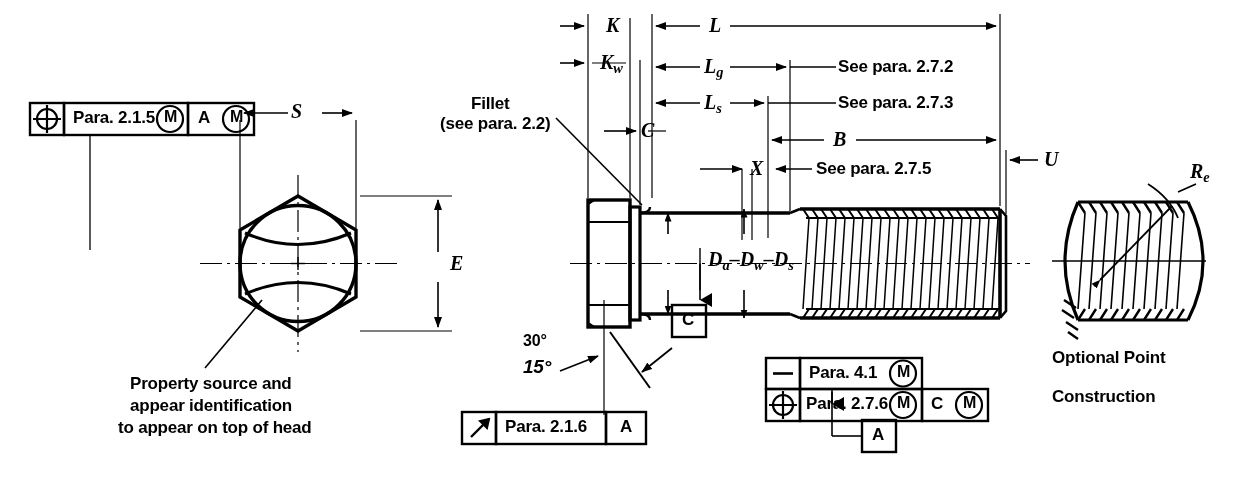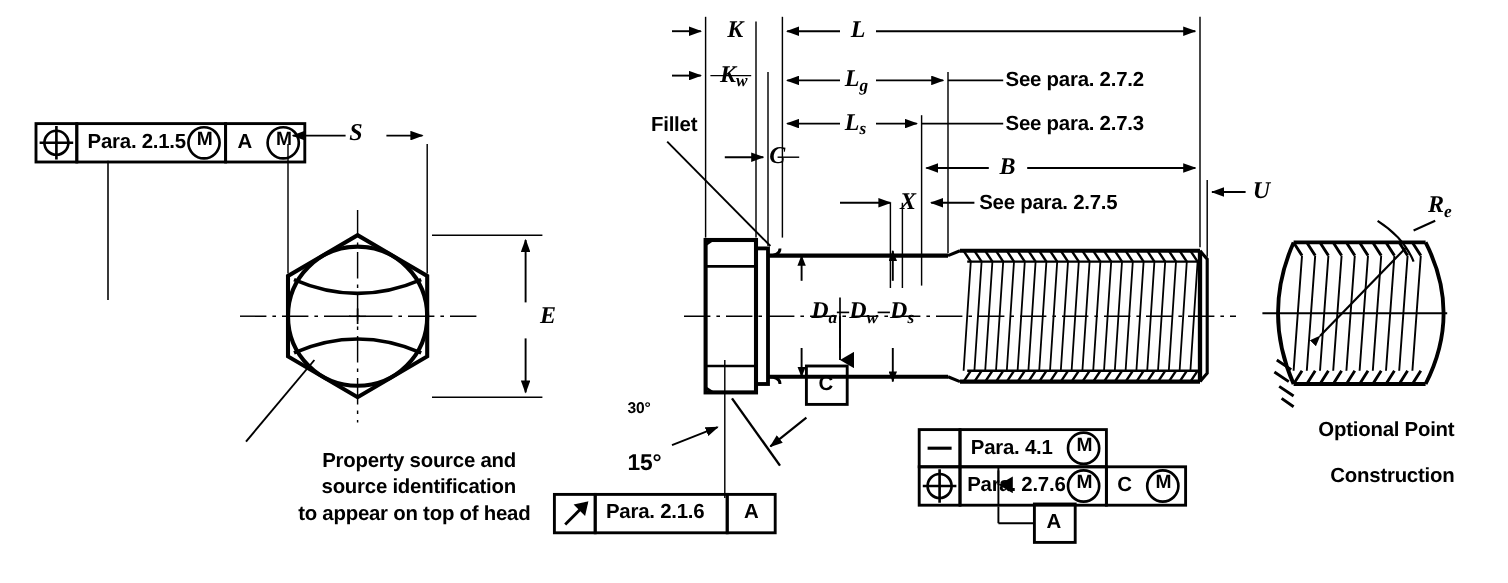--- a/index.html
+++ b/index.html
@@ -4,21 +4,21 @@
 <style>
   html,body{margin:0;padding:0;background:#fff;}
   body{width:1257px;height:486px;overflow:hidden;font-family:"Liberation Sans",sans-serif;}
   #stage{position:relative;width:1257px;height:486px;background:#ffffff;}
   svg{position:absolute;left:0;top:0;}
   .lbl{position:absolute;color:#000;font-family:"Liberation Sans",sans-serif;white-space:nowrap;}
   .ital{font-family:"Liberation Serif",serif;font-style:italic;font-weight:bold;}
   .sub{font-size:.72em;vertical-align:-0.28em;font-style:italic;}
   .nt{font-size:17px;font-weight:bold;letter-spacing:-0.2px;}
   .dim{font-size:20px;}
-  .ctr{text-align:right;}
+  .ctr{text-align:left;}
 </style>
 </head>
 <body>
 
 <div id="stage">
 
 <svg width="1257" height="486" viewBox="0 0 1257 486">
   <defs>
     <marker id="ah" markerWidth="11" markerHeight="8" refX="10" refY="4" orient="auto" markerUnits="userSpaceOnUse">
       <path d="M0,0 L11,4 L0,8 z" fill="#000"></path>
@@ -333,31 +333,32 @@
 <div class="lbl ital dim" style="left:709px;top:14px;">L</div>
 <div class="lbl ital dim" style="left:704px;top:55px;"><span>L</span><span class="sub">g</span></div>
 <div class="lbl ital dim" style="left:704px;top:91px;"><span>L</span><span class="sub">s</span></div>
 
 <div class="lbl ital dim" style="left:641px;top:119px;">C</div>
 <div class="lbl ital dim" style="left:833px;top:128px;">B</div>
 <div class="lbl ital dim" style="left:750px;top:157px;">X</div>
 <div class="lbl ital dim" style="left:1044px;top:148px;">U</div>
 <div class="lbl ital dim" style="left:1190px;top:160px;"><span>R</span><span class="sub">e</span></div>
 
-<div class="lbl ital dim" style="left:676px;top:248px;letter-spacing:0px;"><span>D</span><span class="sub">a</span><span>–</span><span>D</span><span class="sub">w</span><span>–</span><span>D</span><span class="sub">s</span></div>
+<div class="lbl ital dim" style="left:708px;top:248px;letter-spacing:0px;"><span>D</span><span class="sub">a</span><span>–</span><span>D</span><span class="sub">w</span><span>–</span><span>D</span><span class="sub">s</span></div>
 
 <div class="lbl nt ctr" style="left:471px;top:94px;width:110px;">Fillet</div>
+<div class="lbl nt ctr" style="left:440px;top:114px;width:172px;">(see para. 2.2)</div>
 
 <div class="lbl nt" style="left:838px;top:57px;">See para. 2.7.2</div>
 <div class="lbl nt" style="left:838px;top:93px;">See para. 2.7.3</div>
 <div class="lbl nt" style="left:816px;top:159px;">See para. 2.7.5</div>
 
-<div class="lbl nt" style="left:523px;top:332px;font-size:13px;">30°</div>
-<div class="lbl nt" style="left:523px;top:376px;font-size:19px;">15°</div>
+<div class="lbl nt" style="left:523px;top:332px;font-size:16px;">30°</div>
+<div class="lbl nt" style="left:523px;top:356px;font-size:19px;font-style:italic;">15°</div>
 
 <div class="lbl nt ctr" style="left:130px;top:374px;width:300px;">Property source and</div>
-<div class="lbl nt ctr" style="left:130px;top:396px;width:300px;">source identification</div>
+<div class="lbl nt ctr" style="left:130px;top:396px;width:300px;">appear identification</div>
 <div class="lbl nt ctr" style="left:118px;top:418px;width:324px;">to appear on top of head</div>
 
 <div class="lbl nt ctr" style="left:1052px;top:348px;width:160px;">Optional Point</div>
 <div class="lbl nt ctr" style="left:1052px;top:387px;width:160px;">Construction</div>
 
 </div>
 
 </body></html>

